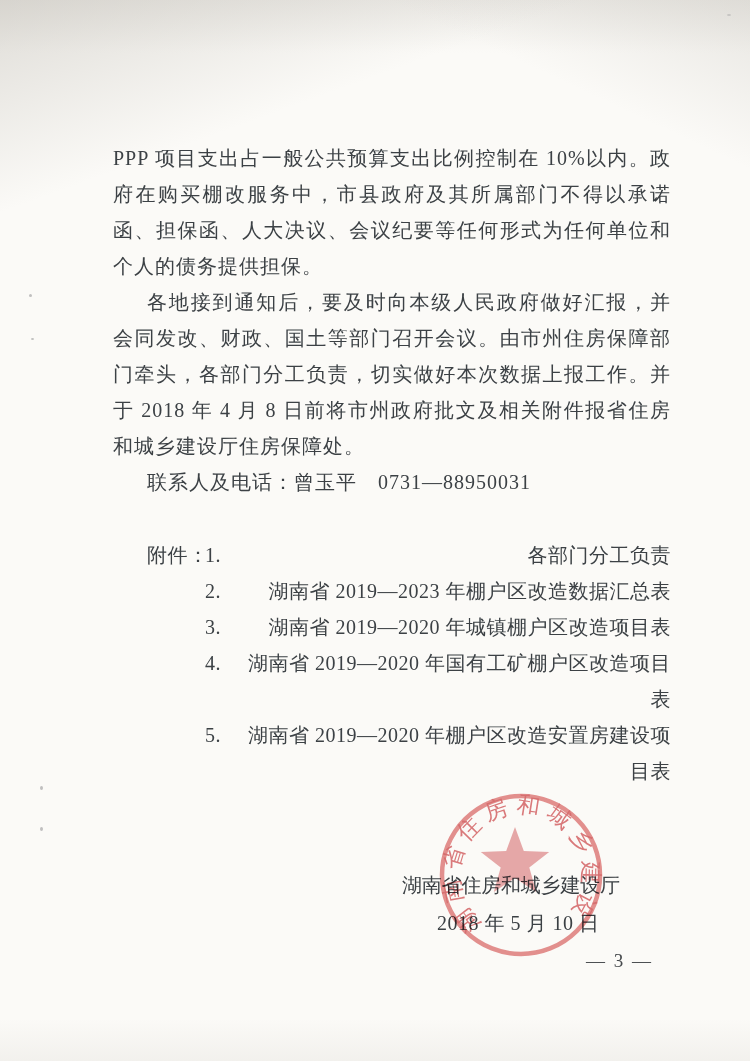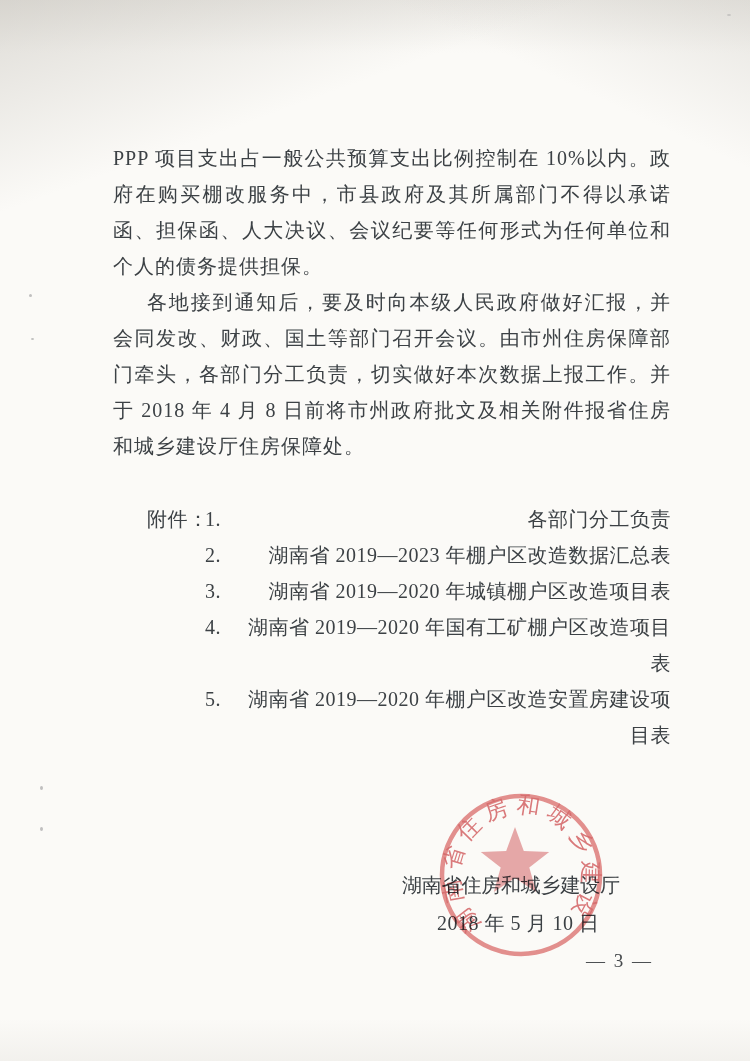--- a/index.html
+++ b/index.html
@@ -64,20 +64,21 @@
   .speck-5 { left:727px; top:14px;  width:4px; height:2px; opacity:.35; }
 </style>
 </head>
 <body>
 
 <div class="page">
 
   <div class="content">
     <p>PPP 项目支出占一般公共预算支出比例控制在 10%以内。政府在购买棚改服务中，市县政府及其所属部门不得以承诺函、担保函、人大决议、会议纪要等任何形式为任何单位和个人的债务提供担保。</p>
     <p class="para-indent">各地接到通知后，要及时向本级人民政府做好汇报，并会同发改、财政、国土等部门召开会议。由市州住房保障部门牵头，各部门分工负责，切实做好本次数据上报工作。并于 2018 年 4 月 8 日前将市州政府批文及相关附件报省住房和城乡建设厅住房保障处。</p>
+    <p class="para-indent">联系人及电话：曾玉平　0731—88950031</p>
 
     <div class="attachments">
       <div class="att-row">
         <span class="att-label">附件：</span>
         <span class="att-num">1.</span>
         <span>各部门分工负责</span>
       </div>
       <div class="att-row">
         <span class="att-num">2.</span>
         <span>湖南省 2019—2023 年棚户区改造数据汇总表</span>

